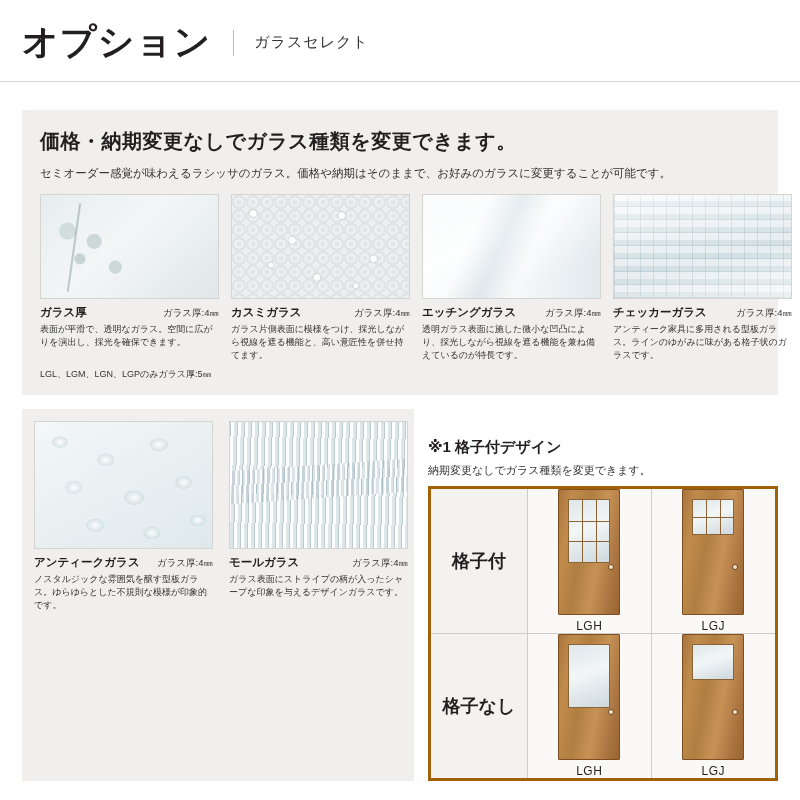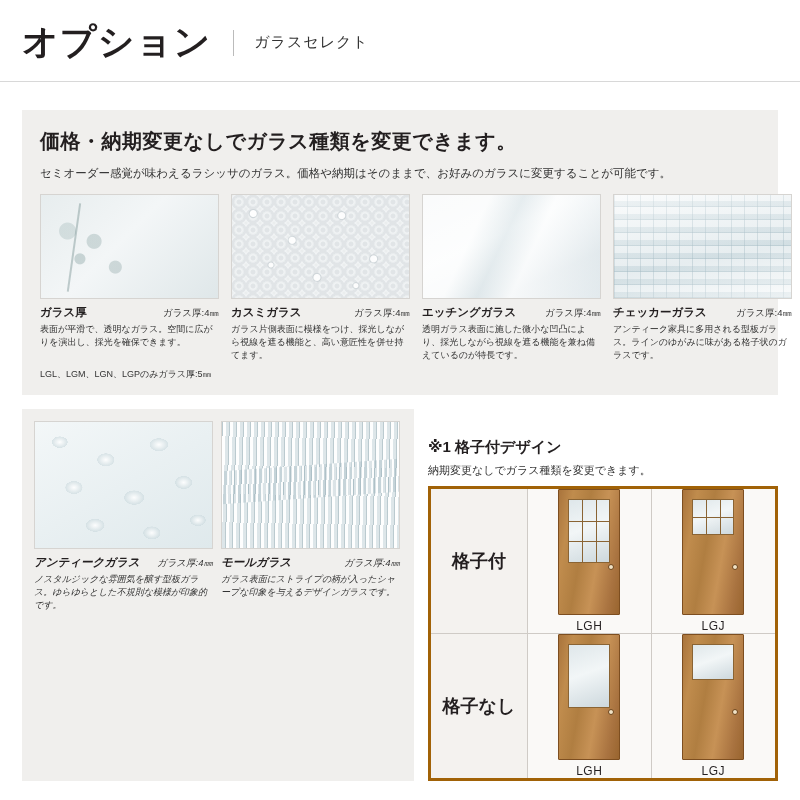--- a/index.html
+++ b/index.html
@@ -65,21 +65,21 @@
 
   
   .lower{
     margin:14px 22px 0 22px;
     display:flex;gap:14px;
   }
   .lower-left{
     background:#f0efed;padding:12px;box-sizing:border-box;
     width:392px;
   }
-  .lower-left .glass-row{gap:8px;font-style:italic;}
+  .lower-left .glass-row{gap:16px;}
   .lower-left .glass-card{width:179px;}
   .lower-left .swatch{width:179px;height:128px;}
 
   .lower-right{
     flex:1;background:#ffffff;margin-top:29px;
   }
   .lr-title{font-size:15px;font-weight:bold;margin:0 0 6px 0;}
   .lr-sub{font-size:11px;color:#333;margin:0 0 8px 0;}
   .grid-table{
     border:3px solid #a16207;border-collapse:collapse;width:100%;

